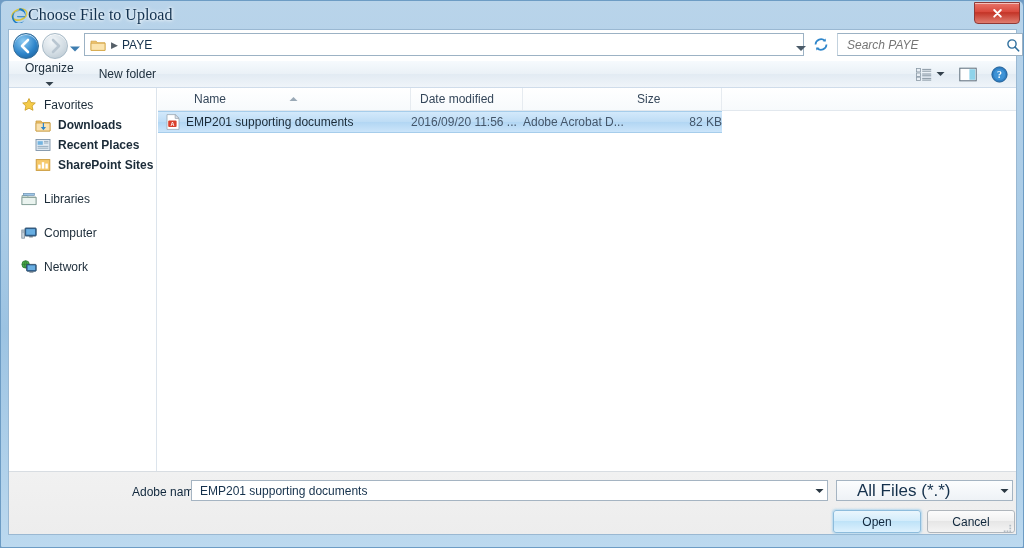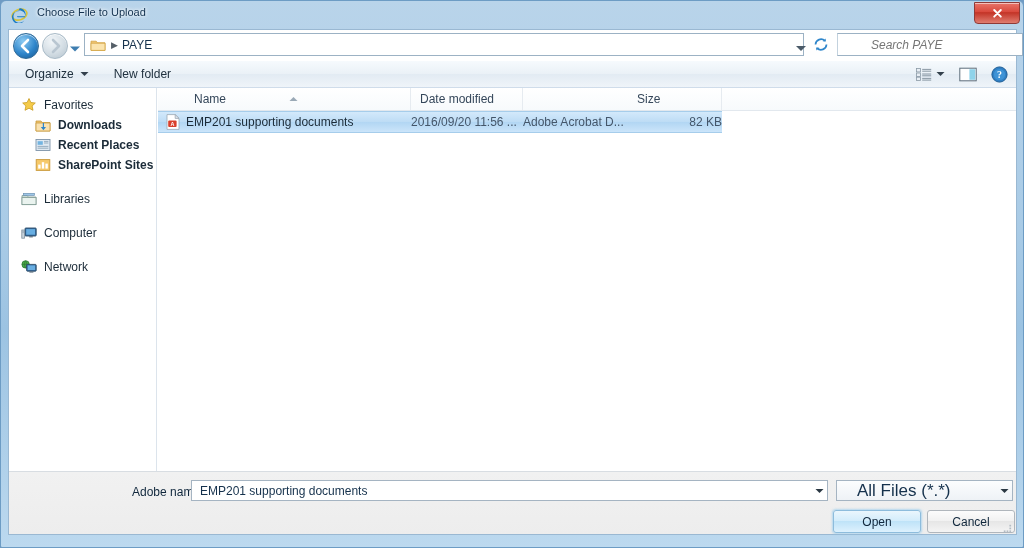--- a/index.html
+++ b/index.html
@@ -32,25 +32,26 @@
   
   .titlebar {
     position: absolute;
     left: 0; top: 0; right: 0; height: 28px;
   }
   .title-icon {
     position: absolute; left: 10px; top: 5px;
     width: 17px; height: 17px;
   }
   .title-text {
-    position: absolute; left: 36px; top: 5px;
-    font-size: 11px;
+    position: absolute; left: 27px; top: 5px;
+    font-size: 16px;
     color: #12314f;
     text-shadow: 0 0 3px #ffffff, 0 0 5px #ffffff;
     white-space: nowrap;
+    font-family: Liberation Serif, serif;
   }
   .close-btn {
     position: absolute;
     right: 3px; top: 1px;
     width: 44px; height: 20px;
     border: 1px solid #8f3a37;
     border-radius: 0 0 4px 4px;
     background: linear-gradient(to bottom, #e8756a 0%, #d9483c 45%, #c33427 48%, #e07d70 100%);
     box-shadow: inset 0 1px 0 rgba(255,255,255,0.55);
     display: flex; align-items: center; justify-content: center;
@@ -113,21 +114,21 @@
     width: 18px; height: 17px; cursor: pointer;
   }
   .searchbox {
     position: absolute;
     left: 828px; top: 3px;
     width: 186px; height: 23px;
     box-sizing: border-box;
     background: #ffffff;
     border: 1px solid #9cb2c4;
     border-left: 1px solid #c3d2de;
-    display: flex; align-items: center; padding-left: 24px;
+    display: flex; align-items: center;
   }
   .searchbox input {
     border: 0; outline: 0;
     flex: 1;
     margin-left: 7px;
     font-family: "Liberation Sans", sans-serif;
     font-size: 12px;
     font-style: italic;
     color: #6f7d89;
     background: transparent;
@@ -144,20 +145,21 @@
     border-bottom: 1px solid #cfdcea;
     display: flex; align-items: center;
   }
   .cmd-item {
     font-size: 12px; color: #20313f;
     padding: 3px 9px;
     margin-left: 7px;
     cursor: pointer;
     display: flex; align-items: center; gap: 6px;
     white-space: nowrap;
+    flex-direction: column;
   }
   .cmd-spacer { flex: 1; }
   .cmd-icon-btn {
     padding: 3px 6px;
     margin-right: 2px;
     cursor: pointer;
     display: flex; align-items: center; gap: 4px;
   }
 
   

